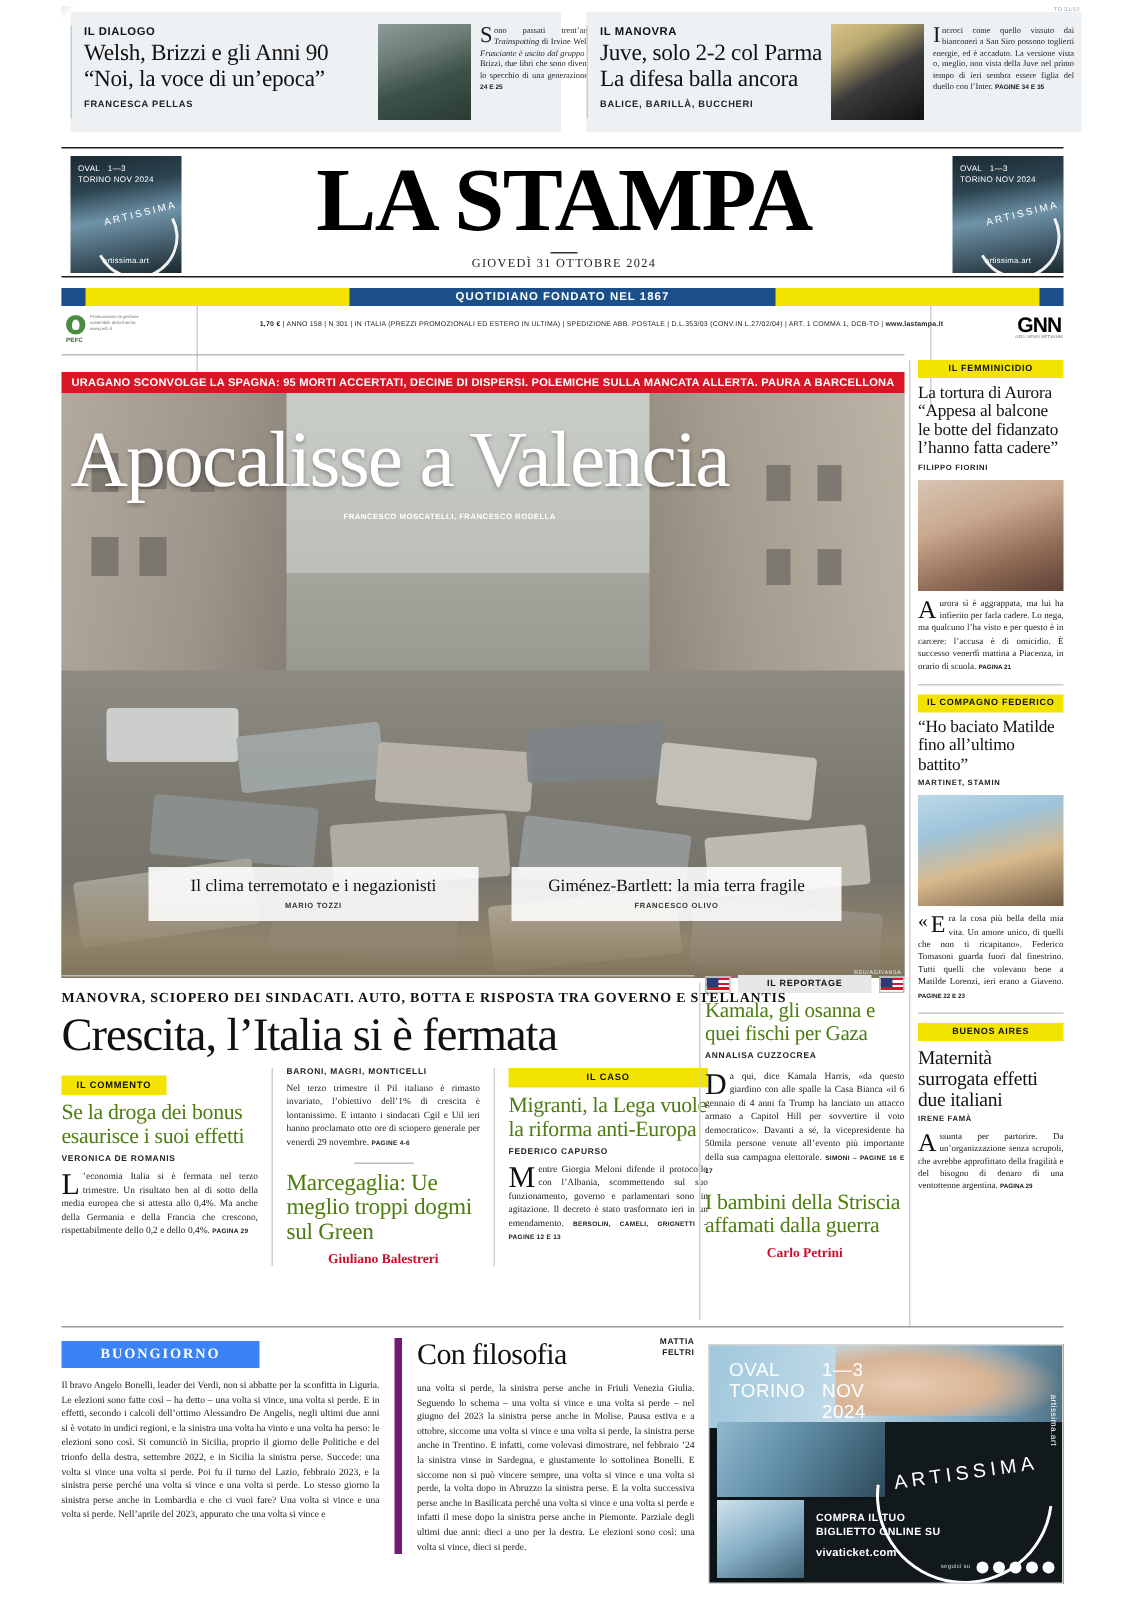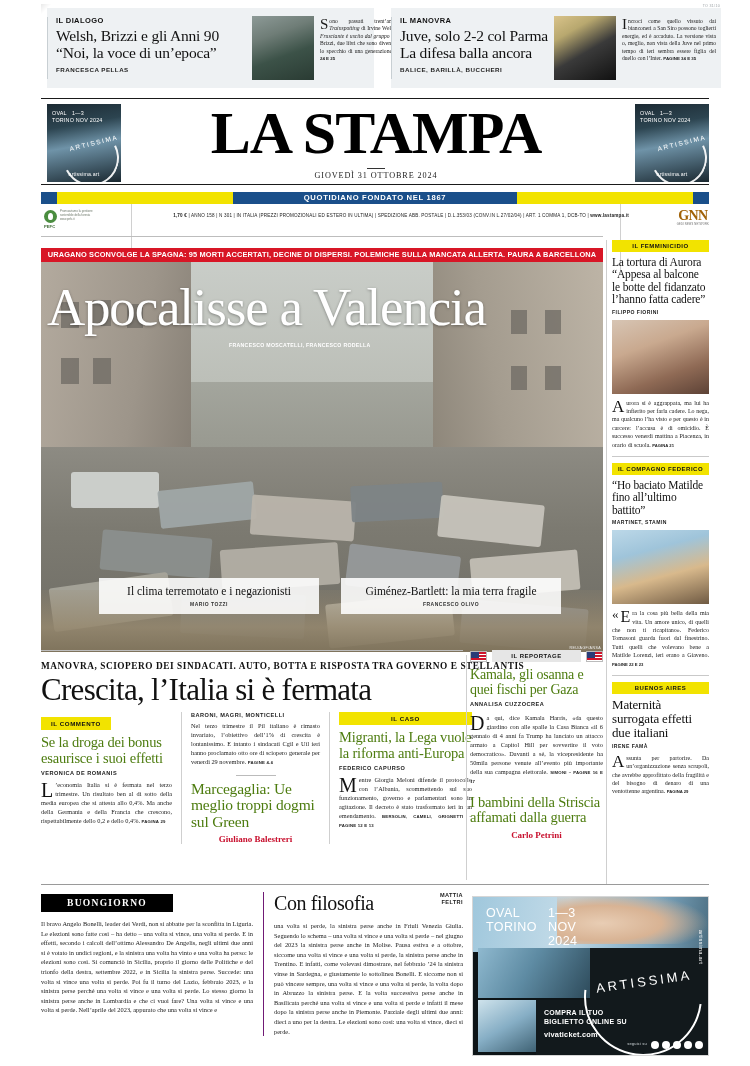--- a/index.html
+++ b/index.html
@@ -80,22 +80,22 @@
   .pefc{position:absolute;left:3px;top:2px;width:56px;height:22px;}
   .pefc .leaf{position:absolute;left:0;top:1px;width:13px;height:13px;border-radius:50%;
     background:#4a8d3f;}
   .pefc .leaf:after{content:"";position:absolute;left:4px;top:3px;width:5px;height:7px;
     background:#fff;border-radius:60% 60% 50% 50%;}
   .pefc .ptxt{position:absolute;left:16px;top:0;font-family:"Liberation Sans",sans-serif;
     font-size:2.9px;line-height:1.45;color:#6f7a6c;}
   .pefc .plab{position:absolute;left:0;top:15px;font-family:"Liberation Sans",sans-serif;
     font-weight:bold;font-size:4.2px;color:#3f6b36;}
   .gnn{position:absolute;right:0;top:2px;text-align:center;}
-  .gnn .g1{font-family:Liberation Serif, serif;font-weight:bold;font-size:14px;
-    letter-spacing:-.6px;color:#a16207;line-height:14px;}
+  .gnn .g1{font-family:Liberation Sans, sans-serif;font-weight:bold;font-size:14px;
+    letter-spacing:-.6px;color:#000000;line-height:14px;}
   .gnn .g2{font-family:"Liberation Sans",sans-serif;font-size:2.6px;letter-spacing:.2px;color:#666;}
   .hrule{position:absolute;height:1px;background:#bdbdbd;}
 
   
   #lead{position:absolute;left:41px;top:248px;width:562px;}
   .redband{width:562px;height:14px;background:#d81626;color:#fff;
     font-family:"Liberation Sans",sans-serif;font-weight:bold;font-size:7.4px;
     line-height:14px;text-align:center;letter-spacing:.15px;}
   .leadphoto{position:relative;width:562px;height:390px;overflow:hidden;
     background:linear-gradient(180deg,#b9bdb7 0%,#a9aca4 22%,#9a9b92 45%,#8e8f86 70%,#7e7f77 100%);}
@@ -184,21 +184,21 @@
   .sb-photo.p2{background:linear-gradient(165deg,#bcd8e8 0%,#9fc4da 30%,#d8b98c 60%,#6f5a43 100%);}
   .sb-body{font-family:"Liberation Serif",serif;font-size:6px;line-height:1.4;
     text-align:justify;color:#1a1a1a;margin-top:5px;}
   .sb-body .pg{font-family:"Liberation Sans",sans-serif;font-weight:bold;font-size:4.2px;}
   .sb-rule{height:1px;background:#c9c9c9;margin:7px 0 6px;}
   .quotemark{float:left;font-family:"Liberation Serif",serif;font-size:13px;line-height:9px;
     padding-right:2px;color:#111;}
 
   
   #bottom{position:absolute;left:41px;top:892px;width:668px;}
-  .bgtag{display:inline-block;background:#000000;color:#fff;text-align:right;
+  .bgtag{display:inline-block;background:#3b82f6;color:#fff;text-align:right;
     font-family:"Liberation Serif",serif;font-weight:bold;font-size:9.5px;letter-spacing:1.3px;
     padding:4px 26px;}
   .bodysm{font-family:"Liberation Serif",serif;font-size:6.4px;line-height:1.5;
     text-align:justify;color:#1a1a1a;}
   .filotitle{font-family:"Liberation Serif",serif;font-size:20px;color:#111;letter-spacing:-.4px;}
   .filoby{font-family:"Liberation Sans",sans-serif;font-weight:bold;font-size:5.6px;
     line-height:1.25;letter-spacing:.4px;color:#222;text-align:right;}
 
   
   #adbox{position:absolute;left:472px;top:896px;width:237px;height:160px;overflow:hidden;
@@ -469,21 +469,21 @@
   <div class="hrule" style="left:606px;top:240px;width:1px;height:645px;background:#cfcfcf;"></div>
 
   <div class="hrule" style="left:41px;top:884px;width:668px;background:#9a9a9a;"></div>
 
   <div id="bottom">
     <div style="display:flex;">
       <div style="width:222px;padding-right:10px;box-sizing:border-box;">
         <div class="bgtag">BUONGIORNO</div>
         <div class="bodysm" style="margin-top:7px;">Il bravo Angelo Bonelli, leader dei Verdi, non si abbatte per la sconfitta in Liguria. Le elezioni sono fatte così – ha detto – una volta si vince, una volta si perde. E in effetti, secondo i calcoli dell’ottimo Alessandro De Angelis, negli ultimi due anni si è votato in undici regioni, e la sinistra una volta ha vinto e una volta ha perso: le elezioni sono così. Si comunciò in Sicilia, proprio il giorno delle Politiche e del trionfo della destra, settembre 2022, e in Sicilia la sinistra perse. Succede: una volta si vince una volta si perde. Poi fu il turno del Lazio, febbraio 2023, e la sinistra perse perché una volta si vince e una volta si perde. Lo stesso giorno la sinistra perse anche in Lombardia e che ci vuoi fare? Una volta si vince e una volta si perde. Nell’aprile del 2023, appurato che una volta si vince e</div>
       </div>
-      <div style="width:210px;padding:0 10px;box-sizing:border-box;border-left:1px solid #701a75;">
+      <div style="width:210px;padding:0 10px;box-sizing:border-box;border-left:5px solid #701a75;">
         <div style="display:flex;align-items:flex-start;justify-content:space-between;">
           <div class="filotitle">Con filosofia</div>
           <div class="filoby">
             <span>MATTIA</span><br><span>FELTRI</span>
           </div>
         </div>
         <div class="bodysm" style="margin-top:6px;">una volta si perde, la sinistra perse anche in Friuli Venezia Giulia. Seguendo lo schema – una volta si vince e una volta si perde – nel giugno del 2023 la sinistra perse anche in Molise. Pausa estiva e a ottobre, siccome una volta si vince e una volta si perde, la sinistra perse anche in Trentino. E infatti, come volevasi dimostrare, nel febbraio ’24 la sinistra vinse in Sardegna, e giustamente lo sottolinea Bonelli. E siccome non si può vincere sempre, una volta si vince e una volta si perde, la volta dopo in Abruzzo la sinistra perse. E la volta successiva perse anche in Basilicata perché una volta si vince e una volta si perde e infatti il mese dopo la sinistra perse anche in Piemonte. Parziale degli ultimi due anni: dieci a uno per la destra. Le elezioni sono così: una volta si vince, dieci si perde.</div>
       </div>
     </div>
   </div>

